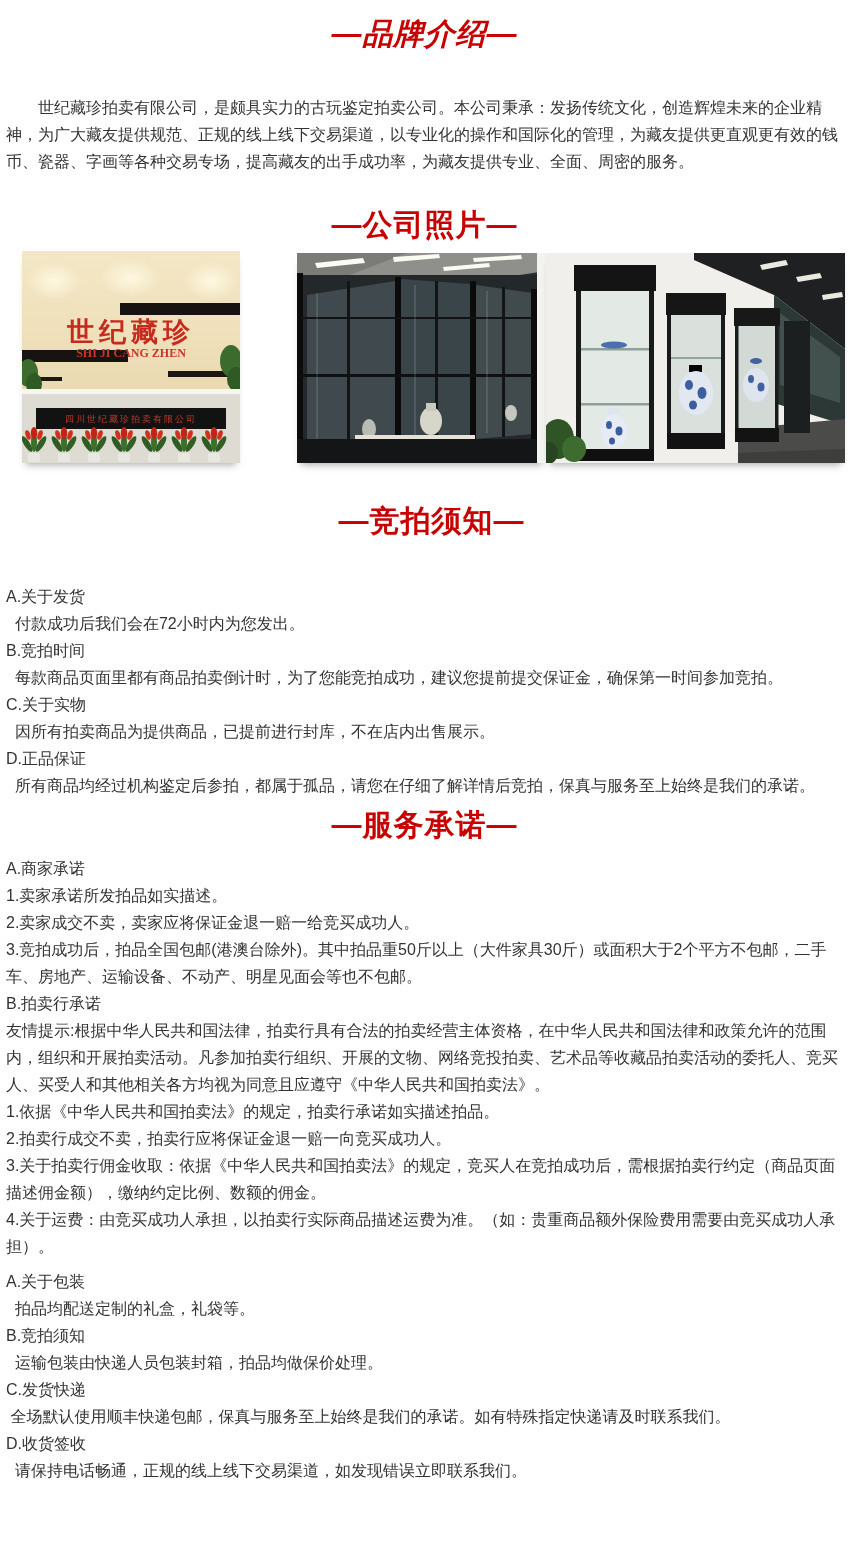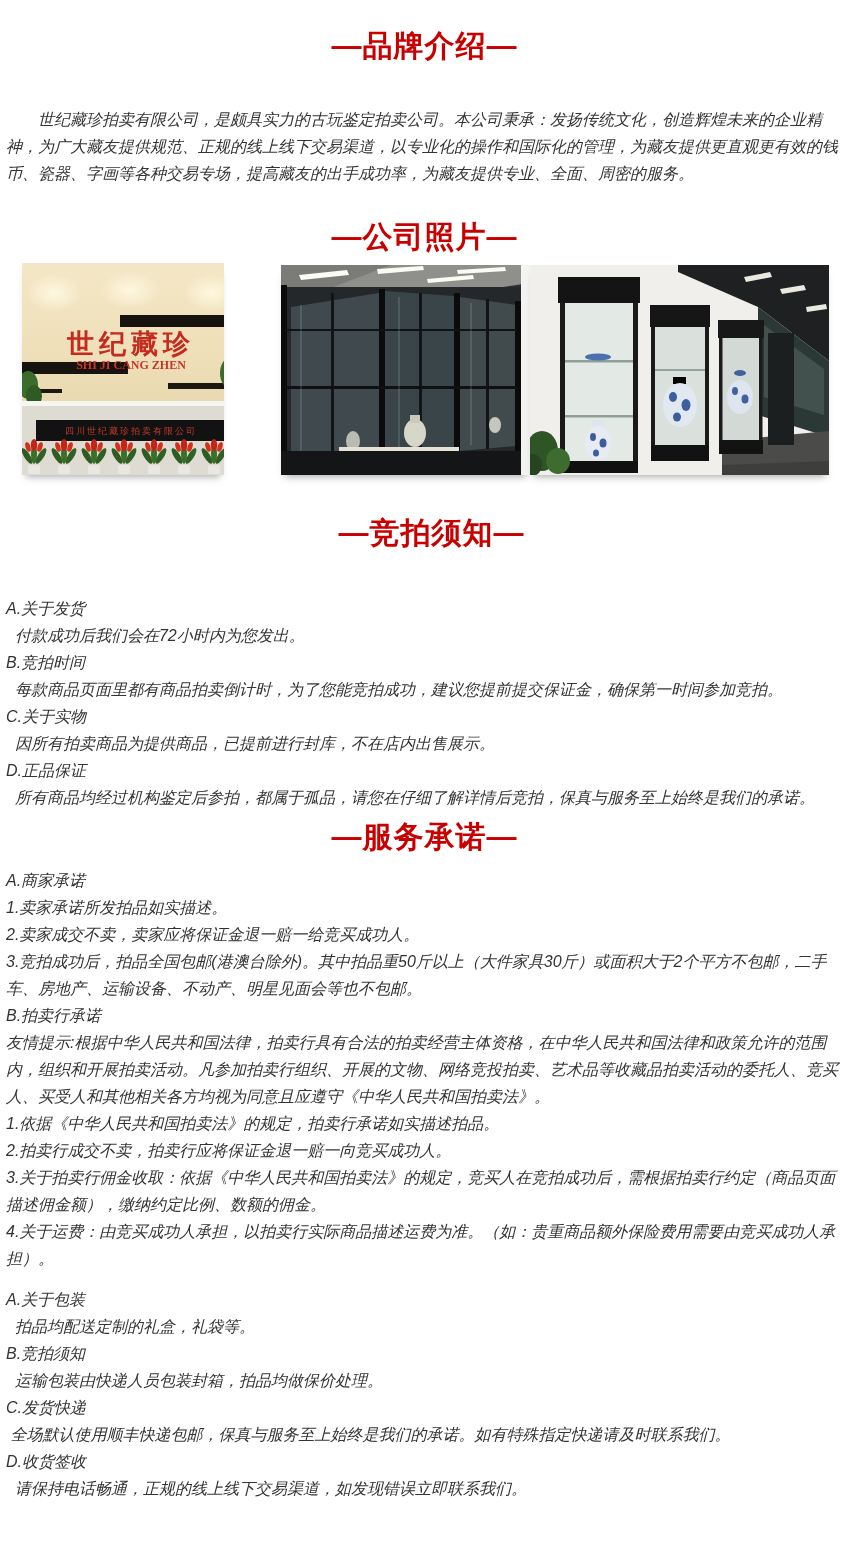--- a/index.html
+++ b/index.html
@@ -11,53 +11,52 @@
   .sec-heading {
     margin: 0;
     font-size: 30px;
     line-height: 36px;
     font-weight: 700;
     color: #c90000;
     text-align: center;
     letter-spacing: 1px;
     font-family: "Liberation Sans", "DejaVu Sans", sans-serif;
   }
-  #h-brand   { margin-top: 28px; }
+  #h-brand   { margin-top: 16px; font-style: italic; }
   #h-photos  { margin-top: 32px; }
   #h-notice  { margin-top: 40px; padding-left: 14px; }
   #h-promise { margin-top: 8px;  }
   #h-shipping{ margin-top: 8px;  }
 
   .textblock {
     padding: 0 8px 0 6px;
     font-size: 16px;
     line-height: 27px;
     white-space: pre-wrap;
     word-break: break-all;
-    font-style: italic;
   }
   .intro      { margin-top: 42px; }
   #notice-list   { margin-top: 44px; }
   #promise-list  { margin-top: 12px; }
-  #shipping-list { margin-top: 14px; }
+  #shipping-list { margin-top: 8px; }
   .line { white-space: pre-wrap; }
 
   .photo-row {
     margin-top: 8px;
     padding-left: 22px;
     display: flex;
     align-items: flex-start;
   }
   .photo {
     box-shadow: 0 6px 7px -4px rgba(130,130,130,0.65);
     overflow: hidden;
     flex: none;
   }
   .photo svg { display: block; }
-  .photo-reception { width: 202px; height: 212px; margin-right: 57px; }
+  .photo-reception { width: 218px; height: 212px; margin-right: 57px; }
   .photo-showroom  { width: 249px; height: 210px; margin-top: 2px; }
   .photo-towers    { width: 299px; height: 210px; margin-top: 2px; }
 
   .page-bottom-pad { height: 12px; }
 </style>
 </head>
 <body>
 
 <main>
 

